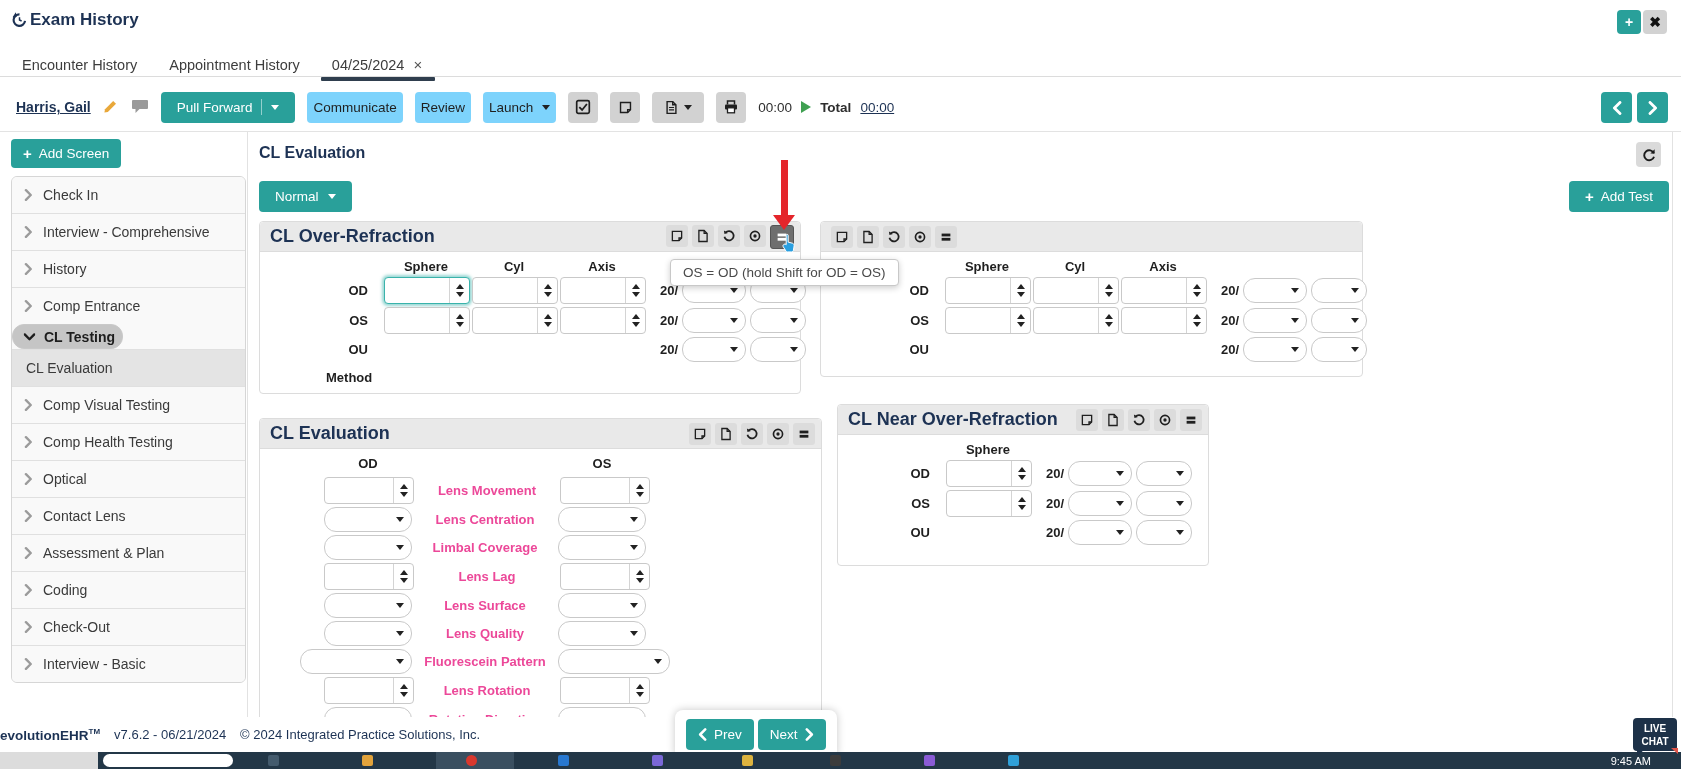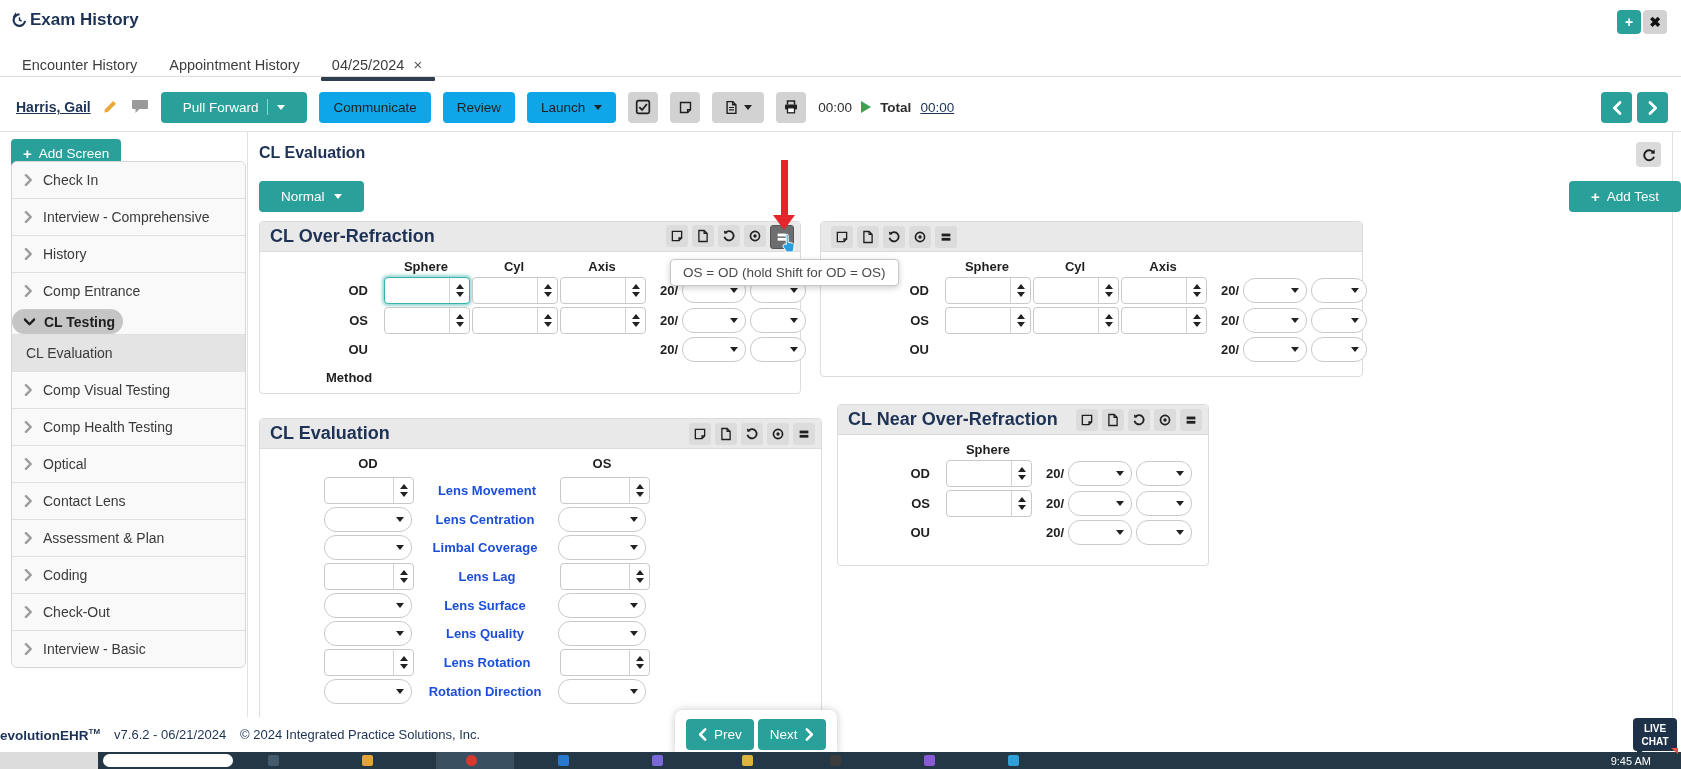--- a/index.html
+++ b/index.html
@@ -16,36 +16,36 @@
   
   .tabs{left:22px;top:51px;display:flex;gap:32px;align-items:flex-end;height:24px}
   .tab{font-size:14.5px;color:#3d3d3d;position:relative;display:flex;align-items:center;gap:9px;padding-bottom:2px}
   .tab .x{color:#555;font-size:15px}
   .tab.active::after{content:"";position:absolute;left:-11px;right:-13px;bottom:-6px;height:4px;background:#2f3e4e;border-radius:1px}
   .tabline{left:0;top:76px;width:1681px;height:1px;background:#dcdcdc}
   
   .toolbar{left:16px;top:91px;height:32px;display:flex;align-items:center;gap:12px}
   .patient{font-size:14px;color:#1d3254;text-decoration:underline;font-weight:bold}
   .btn{height:31px;border-radius:4px;display:inline-flex;align-items:center;font-size:13.5px;white-space:nowrap}
-  .btn.teal{background:#29a09a;color:#fff;padding:0 22px}
-  .btn.gray{background:#0ea5e9;color:#1f1f1f;padding:0 14px}
+  .btn.teal{background:#29a09a;color:#fff;padding:0 16px}
+  .btn.gray{background:#7dd3fc;color:#1f1f1f;padding:0 6px}
   .btn .vdiv{width:1px;height:16px;background:rgba(255,255,255,.5);margin:0 9px}
   .tri-dn{width:0;height:0;border-left:4.5px solid transparent;border-right:4.5px solid transparent;border-top:5.5px solid #222;display:inline-block}
   .tri-dn.wh{border-top-color:#fff}
   .icbtn{width:30px;height:31px;background:#d2d2d2;border-radius:4px;display:inline-flex;align-items:center;justify-content:center;color:#1f1f1f;gap:5px}
   .icbtn.wide{width:52px}
   .timer{font-size:13.5px;color:#2e2e2e;display:flex;align-items:center;gap:9px}
   .play{width:0;height:0;border-top:6px solid transparent;border-bottom:6px solid transparent;border-left:10px solid #3fa051}
   .tlink{color:#1d3254;text-decoration:underline}
   .navbtn{width:31px;height:31px;background:#29a09a;border-radius:4px;display:flex;align-items:center;justify-content:center;color:#fff}
   .toolline{left:0;top:131px;width:1681px;height:1px;background:#e3e3e3}
   
   .addscreen{left:11px;top:139px;height:29px;background:#29a09a;color:#fff;border-radius:4px;
              display:inline-flex;align-items:center;padding:0 12px;gap:7px;font-size:13.5px}
-  .slist{left:11px;top:161px;width:233px;border:1px solid #d6d6d6;border-radius:6px;overflow:hidden;background:#f9f9f9}
+  .slist{left:11px;top:176px;width:233px;border:1px solid #d6d6d6;border-radius:6px;overflow:hidden;background:#f9f9f9}
   .sitem{height:36px;display:flex;align-items:center;padding-left:12px;gap:10px;font-size:14px;color:#3a3a3a;
          border-top:1px solid #e0e0e0;background:#f9f9f9}
   .sitem:first-child{border-top:none}
   .sitem .chev{color:#9b9b9b;display:inline-flex}
   .sitem.sel{background:#c5c5c5;color:#1d1d1d;font-weight:bold}
   .sitem.sel .chev{color:#1d1d1d;transform:rotate(90deg)}
   .sitem.child{background:#e4e4e4;padding-left:14px}
   
   .card{left:247px;top:132px;width:1424px;height:585px;border-left:1px solid #e2e2e2;border-right:1px solid #e2e2e2;background:#fff}
   .main-title{left:259px;top:144px;font-size:16px;font-weight:bold;color:#1d3254}
@@ -71,21 +71,21 @@
   .spin .btns{width:19px;border-left:1px solid #d4d4d4;display:flex;flex-direction:column;align-items:center;justify-content:center;gap:3px}
   .tu{width:0;height:0;border-left:4px solid transparent;border-right:4px solid transparent;border-bottom:5px solid #222}
   .td{width:0;height:0;border-left:4px solid transparent;border-right:4px solid transparent;border-top:5px solid #222}
   .spin.focused{border-color:#3ab3ab;box-shadow:0 0 3px 2px rgba(54,178,170,.5)}
   .sel{display:inline-flex;align-items:center;justify-content:flex-end;padding-right:7px;height:25px;
        border:1px solid #c9c9c9;border-radius:12px;background:#fff;box-sizing:border-box}.s64{width:64px}.s56{width:56px}.s88{width:88px}.s112{width:112px}
   .method{padding:4px 0 0 66px;font-weight:bold;color:#1f1f1f}
   
   .erow{display:flex;align-items:center;margin:0 0 3px 8px}
   .erow .sp56{width:56px}.erow .sp32{width:32px}
-  .erow .lbl{width:146px;text-align:center;font-weight:bold;color:#1d4ed8}
+  .erow .lbl{width:146px;text-align:center;font-weight:bold;color:#ec4899}
   .ehead{display:flex;margin:7px 0 6px 8px;font-weight:bold;color:#1f1f1f}
   .ehead .c1{width:56px}.ehead .od{width:88px;text-align:center}.ehead .mid{width:146px}.ehead .os{width:88px;text-align:center}
   
   .redarrow{left:772px;top:160px;width:24px;z-index:9}
   .redarrow .sh{width:7px;height:55px;background:#e4252b;margin:0 auto}
   .redarrow .hd{width:0;height:0;border-left:11px solid transparent;border-right:11px solid transparent;border-top:15px solid #e4252b;margin:0 auto}
   .tooltip{left:670px;top:259px;background:#fff;border:1px solid #c8c8c8;border-radius:4px;box-shadow:0 2px 6px rgba(0,0,0,.2);
            padding:5px 12px;font-size:13.5px;color:#4a4a4a;white-space:nowrap;z-index:9}
   .hand{left:779px;top:233px;z-index:10}
   
@@ -722,20 +722,30 @@
         <i class="tri-dn"></i>
       </span>
     </div>
   <div class="erow">
       <span class="sp56"></span>
       <span class="sel s88">
         <i class="tri-dn"></i>
       </span>
       <span class="lbl">Lens Quality</span>
       <span class="sel s88">
+        <i class="tri-dn"></i>
+      </span>
+    </div>
+  <div class="erow">
+      <span class="sp32"></span>
+      <span class="sel s112">
+        <i class="tri-dn"></i>
+      </span>
+      <span class="lbl">Fluorescein Pattern</span>
+      <span class="sel s112">
         <i class="tri-dn"></i>
       </span>
     </div>
   <div class="erow">
       <span class="sp56"></span>
       <span class="spin" style="width:88px">
         <span class="box"></span>
         <span class="btns">
           <i class="tu"></i>
           <i class="td"></i>

